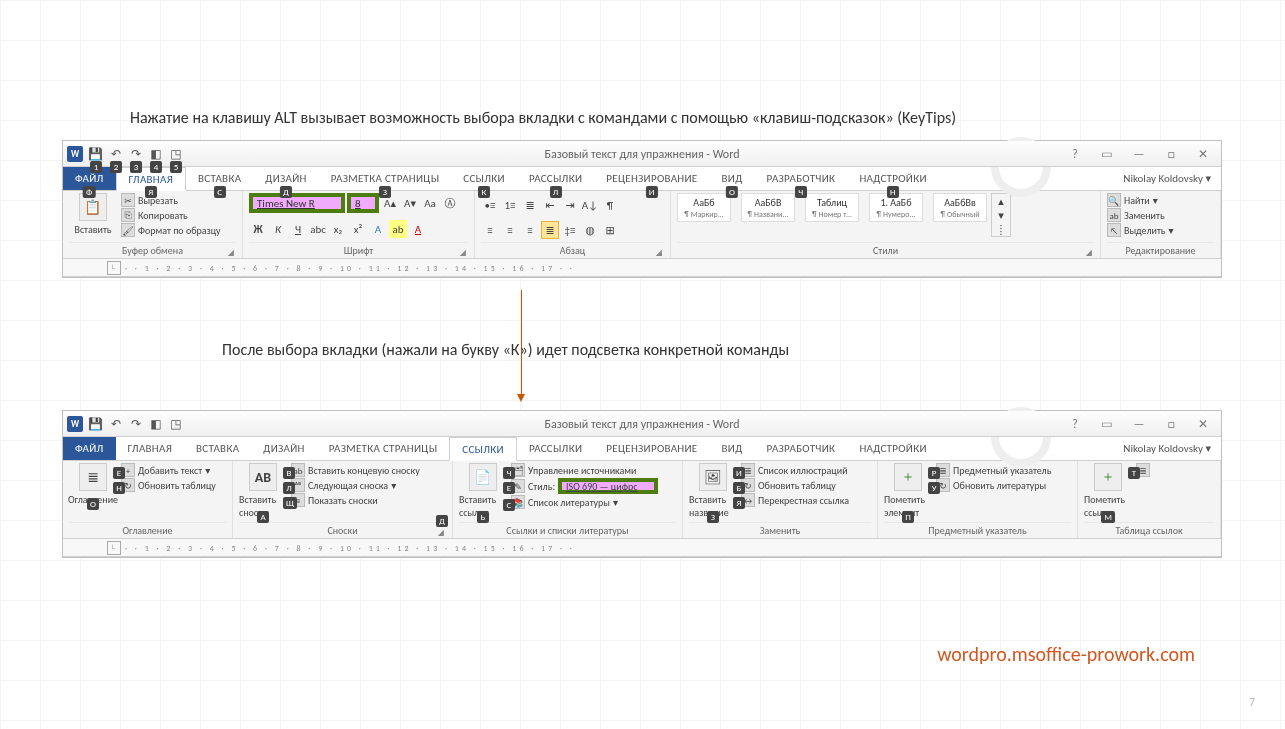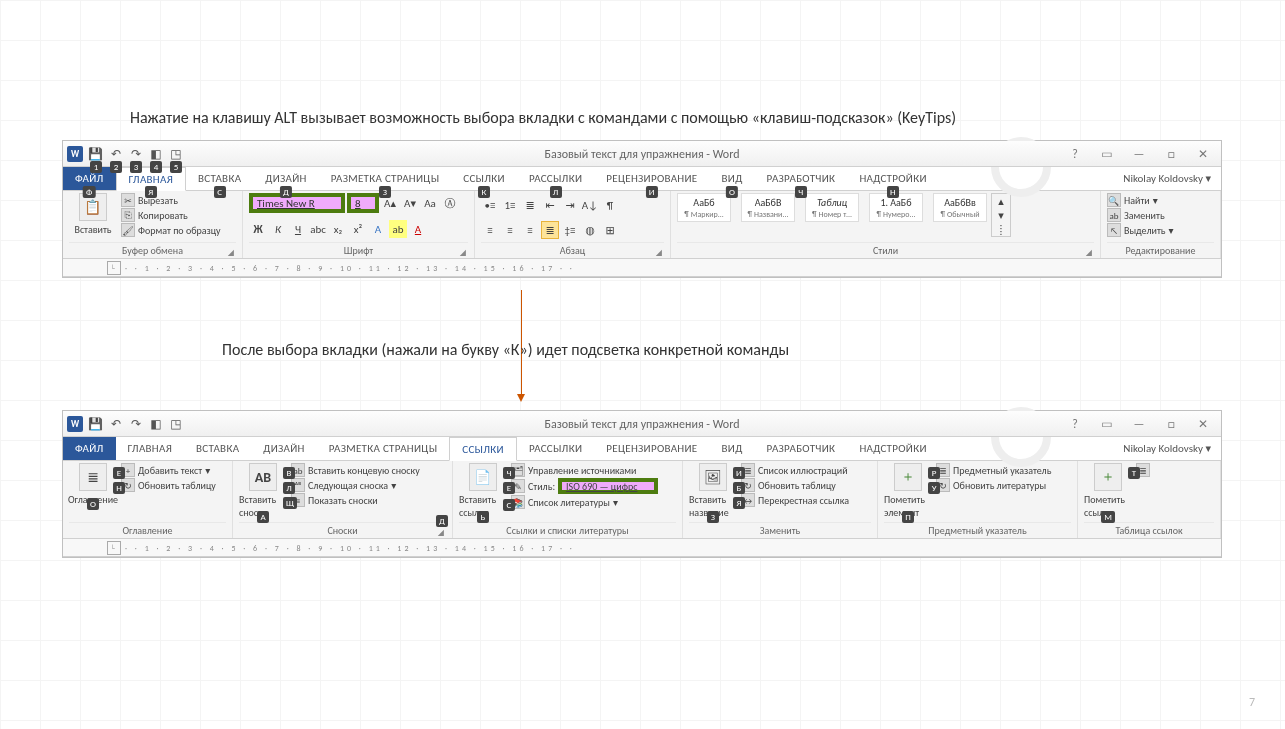--- a/index.html
+++ b/index.html
@@ -221,21 +221,21 @@
         <div class="styles-gallery" id="styles-gal">
             <div class="style-item">
               <div>АаБб</div>
               <div class="lbl">¶ Маркир...</div>
             </div>
             <div class="style-item">
               <div style="font-weight: normal;">АаБбВ</div>
               <div class="lbl">¶ Названи...</div>
             </div>
             <div class="style-item">
-              <div style="font-style: italic; text-align: center;">Таблиц</div>
+              <div style=" text-align: center;">Таблиц</div>
               <div class="lbl">¶ Номер т...</div>
             </div>
             <div class="style-item">
               <div>1. АаБб</div>
               <div class="lbl">¶ Нумеро...</div>
             </div>
             <div class="style-item">
               <div>АаБбВв</div>
               <div class="lbl">¶ Обычный</div>
             </div>
@@ -439,14 +439,15 @@
             </div>
         </div>
       </div>
       <div class="group-label"><span>Таблица ссылок</span></div>
     </div>
   </div>
   <div class="ruler"><span class="ruler-tab">└</span>· · 1 · 2 · 3 · 4 · 5 · 6 · 7 · 8 · 9 · 10 · 11 · 12 · 13 · 14 · 15 · 16 · 17 · ·</div>
 </div>
 
 <div class="author">
+  <div>wordpro.msoffice-prowork.com</div>
 </div>
 <div class="pagenum">7</div>
 
 </body></html>

